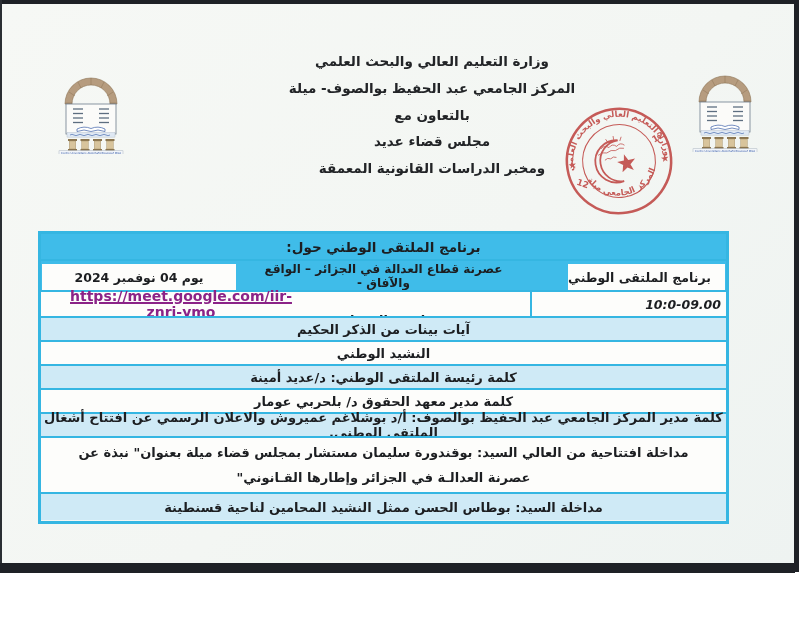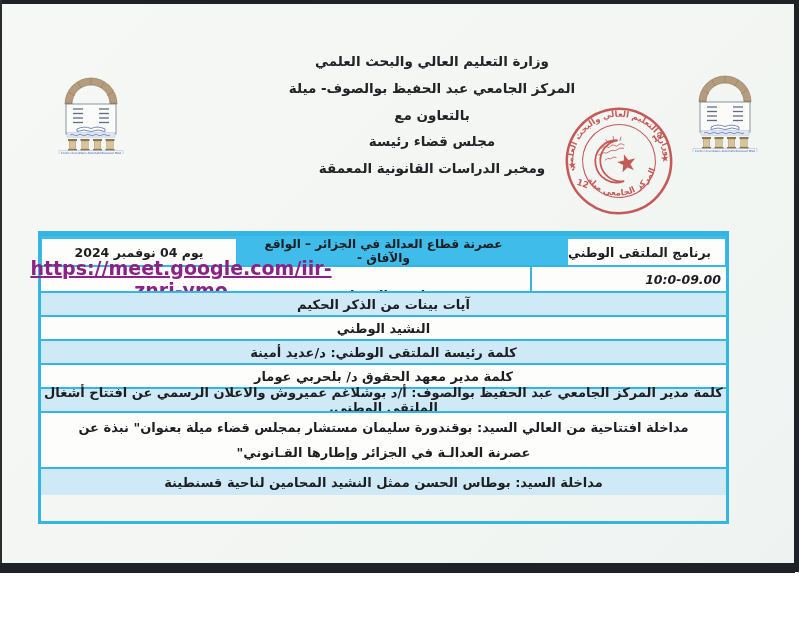--- a/index.html
+++ b/index.html
@@ -35,21 +35,21 @@
   .trow.shaded{background:var(--row-shade,#cfeaf6);}
   .r-title{height:25px;background:var(--header-cyan,#3fbce9);font-size:13.5px;}
   .r-sub{height:31px;background:var(--header-cyan,#3fbce9);}
   .cellw{position:absolute;top:3px;bottom:0;background:#fdfdfb;display:flex;align-items:center;}
   .cell-date{left:1px;width:194px;justify-content:center;font-size:12.5px;}
   .cell-program{right:1px;width:157px;justify-content:flex-end;padding-right:9px;box-sizing:border-box;font-size:12.5px;}
   .sub-text{position:absolute;left:200px;right:200px;top:0;bottom:0;display:flex;
             align-items:center;justify-content:center;font-size:12px;}
   .r-open{height:26px;}
   .open-link{position:absolute;left:20px;top:0;bottom:0;width:240px;display:flex;align-items:center;justify-content:center;}
-  .open-link a{color:var(--link-purple,#8b2387);font-size:19px;font-weight:bold;
+  .open-link a{color:var(--link-purple,#8b2387);font-size:14px;font-weight:bold;
                text-decoration-thickness:2px;}
   .open-label{position:absolute;left:280px;width:140px;top:0;bottom:0;display:flex;align-items:center;justify-content:center;margin-top:28px;}
   .open-divider{position:absolute;left:489px;top:0;bottom:0;width:2px;background:var(--border-cyan,#35b6e2);}
   .open-time{position:absolute;right:5px;top:0;bottom:0;display:flex;align-items:center;font-size:12.5px;font-style:italic;}
   .r-std{height:24px;}
   .r-tall{height:56px;padding:2px 34px;line-height:25px;}
   .r-last{height:28px;}
 </style>
 </head>
 <body>
@@ -196,25 +196,28 @@
         <line x1="58" y1="34" x2="58" y2="38"></line>
           <line x1="50" y1="36" x2="52" y2="40"></line>
         <line x1="66" y1="36" x2="64" y2="40"></line>
       </g>
     </svg>
 
     <div class="org-header" dir="rtl">
       <div>وزارة التعليم العالي والبحث العلمي</div>
       <div>المركز الجامعي عبد الحفيظ بوالصوف- ميلة</div>
       <div>بالتعاون مع</div>
-      <div>مجلس قضاء رئيسة</div>
+      <div>مجلس قضاء عديد</div>
       <div>ومخبر الدراسات القانونية المعمقة</div>
     </div>
 
     <div class="ptable">
+      <div class="trow r-title first" dir="rtl">
+        <span>برنامج الملتقى الوطني حول:</span>
+      </div>
       <div class="trow r-sub">
         <div class="cellw cell-date" dir="rtl">
           <span>يوم 04 نوفمبر 2024</span>
         </div>
         <div class="sub-text" dir="rtl">
           <span>عصرنة قطاع العدالة في الجزائر – الواقع والآفاق -</span>
         </div>
         <div class="cellw cell-program" dir="rtl">
           <span>برنامج الملتقى الوطني</span>
         </div>

